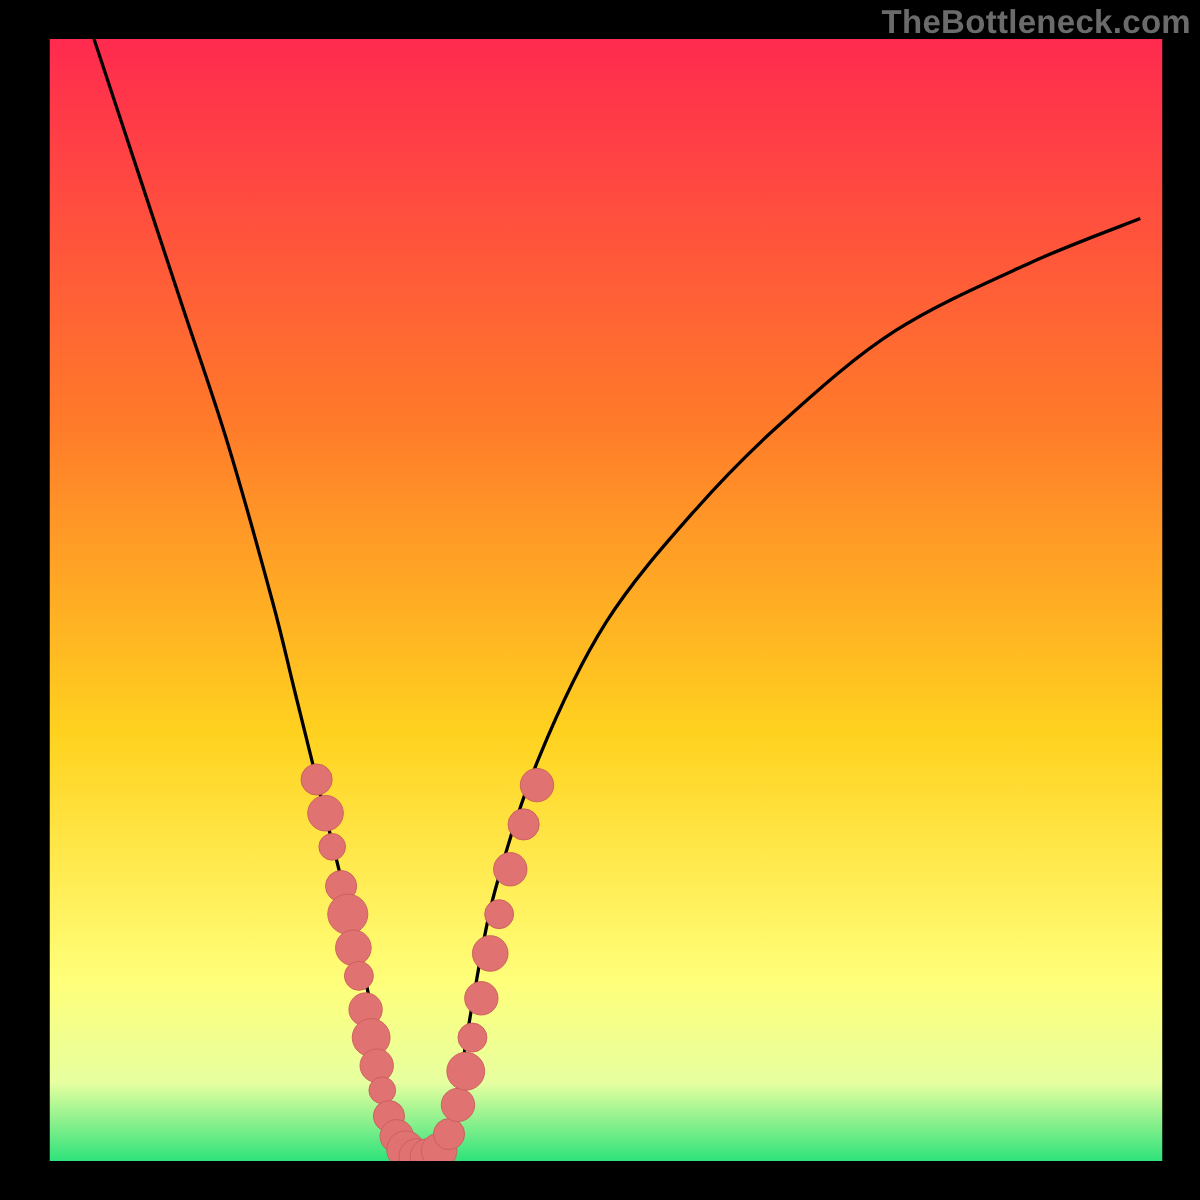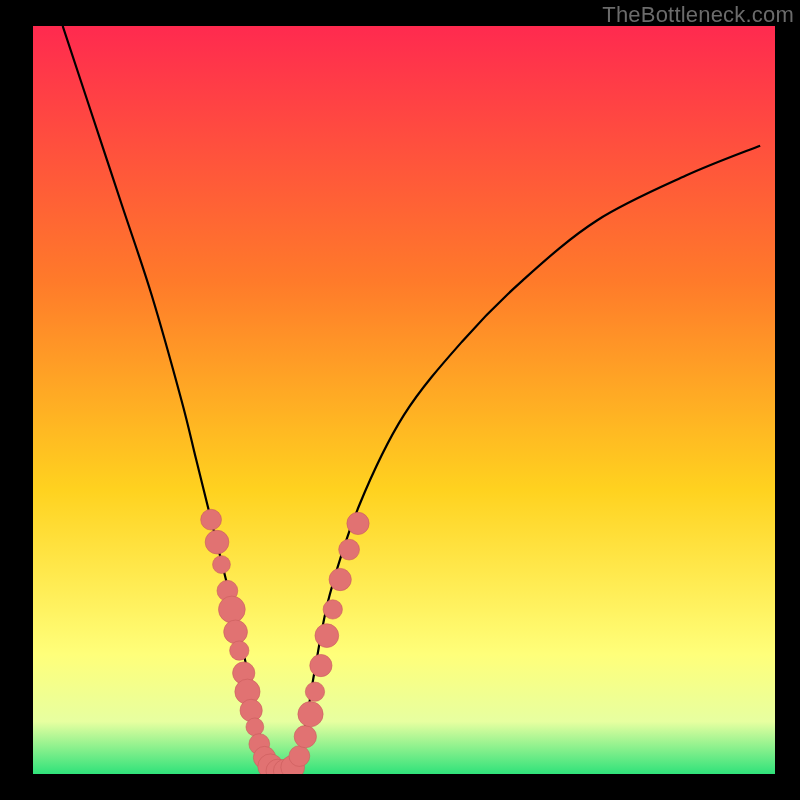--- a/index.html
+++ b/index.html
@@ -19,21 +19,21 @@
   .plot {
     position: absolute;
     box-sizing: border-box;
   }
   .watermark {
     position: absolute;
     top: 2px;
     right: 6px;
     color: #6b6b6b;
     font-size: 22px;
-    font-weight: 400;
+    font-weight: 700;
     letter-spacing: 0.2px;
     user-select: none;
   }
   svg { display: block; }
 </style>
 </head>
 <body>
 
 <div class="frame">
 

